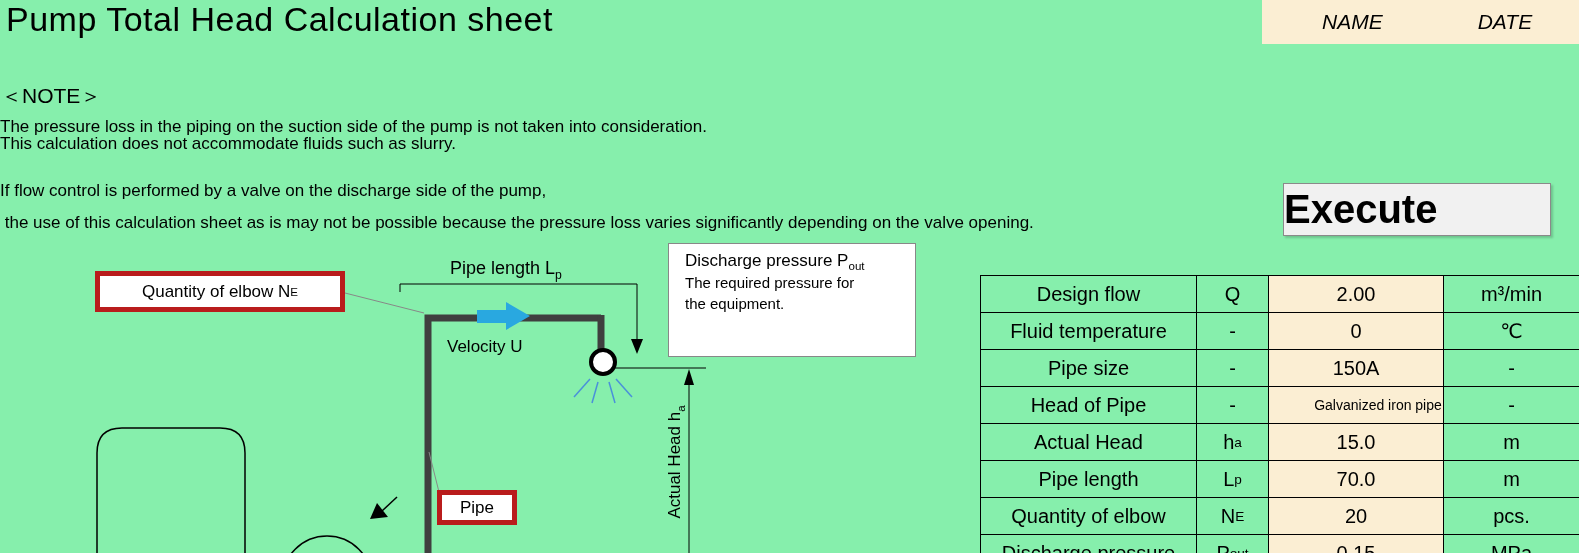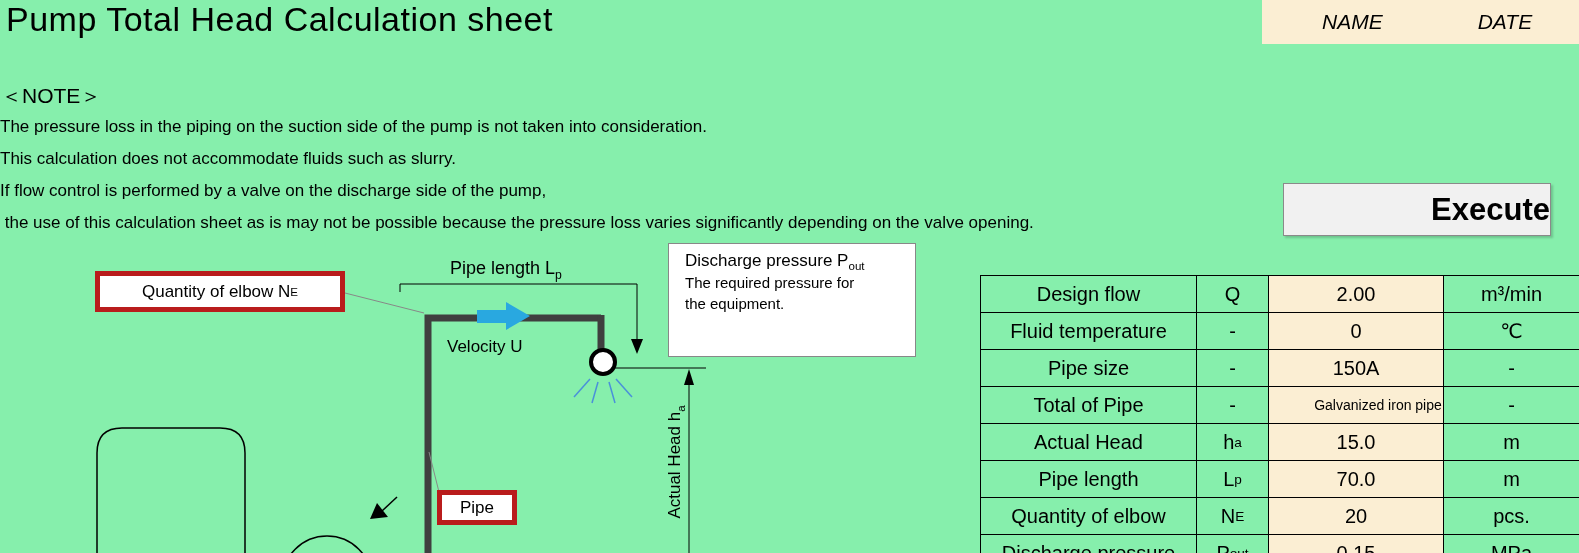--- a/index.html
+++ b/index.html
@@ -19,21 +19,21 @@
   .desc-strip { left:0px; top:48px; width:980px; height:30px;
       background:var(--highlight,#FBEED3); display:flex; align-items:center; }
   .desc-strip span { font-size:20px; margin-left:4px; }
 
   .note-heading { left:1px; top:82px; font-size:21px; white-space:nowrap;text-align:center; }
   .note-line { left:0px; font-size:17px; white-space:pre; }
 
   .execute { left:1283px; top:183px; width:268px; height:53px;
       background:#f1f1f1; border:1px solid #8a8a8a; box-shadow:2px 2px 2px rgba(0,0,0,0.18);
       font-family:"Liberation Sans","DejaVu Sans",sans-serif;
-      font-size:31px; font-weight:bold; text-align:right; line-height:49px; cursor:pointer; }
+      font-size:40px; font-weight:bold; text-align:left; line-height:49px; cursor:pointer; }
 
   
   .lbl-box { background:#fff; border:5px solid #b91c1c; display:flex; align-items:center;
       justify-content:center; font-size:17px; }
   .free-lbl { font-size:17px; white-space:nowrap; background:transparent; }
   sub { font-size:0.68em; }
   .disch-box { background:#fff; border:1px solid #888; padding:7px 16px; font-size:17px; }
   .disch-box .small { font-size:15px; line-height:21px; }
   .rot-lbl { transform:translate(-50%,-50%) rotate(-90deg); white-space:nowrap; font-size:17px; }
 
@@ -58,21 +58,21 @@
   <div class="abs title">Pump Total Head Calculation sheet</div>
 
   <div class="abs name-date-strip">
     <span class="nd nd-name">NAME</span>
     <span class="nd nd-date">DATE</span>
   </div>
 
 
   <div class="abs note-heading">＜NOTE＞</div>
   <div class="abs note-line" style="top:117px">The pressure loss in the piping on the suction side of the pump is not taken into consideration.</div>
-  <div class="abs note-line" style="top:149px">This calculation does not accommodate fluids such as slurry.</div>
+  <div class="abs note-line" style="top:134px">This calculation does not accommodate fluids such as slurry.</div>
   <div class="abs note-line" style="top:181px">If flow control is performed by a valve on the discharge side of the pump,</div>
   <div class="abs note-line" style="top:213px"> the use of this calculation sheet as is may not be possible because the pressure loss varies significantly depending on the valve opening.</div>
 
   <button class="abs execute">Execute</button>
 
   <svg width="1579" height="553" viewBox="0 0 1579 553">
 
     <path d="M 428 553 L 428 318 L 601 318" stroke="#3F3F3F" stroke-width="7" fill="none"></path>
     <path d="M 601 315 L 601 350" stroke="#3F3F3F" stroke-width="7" fill="none"></path>
 
@@ -156,21 +156,21 @@
       <div class="tc name">Pipe size</div>
       <div class="tc sym">
           <span>-</span>
           <sub></sub>
         </div>
       <div class="tc val">150A</div>
       <div class="tc unit">-</div>
     </div>
 
     <div class="trow">
-      <div class="tc name">Total of Pipe</div>
+      <div class="tc name">Head of Pipe</div>
       <div class="tc sym">
           <span>-</span>
           <sub></sub>
         </div>
       <div class="tc val small">Galvanized iron pipe</div>
       <div class="tc unit">-</div>
     </div>
 
     <div class="trow">
       <div class="tc name">Actual Head</div>

